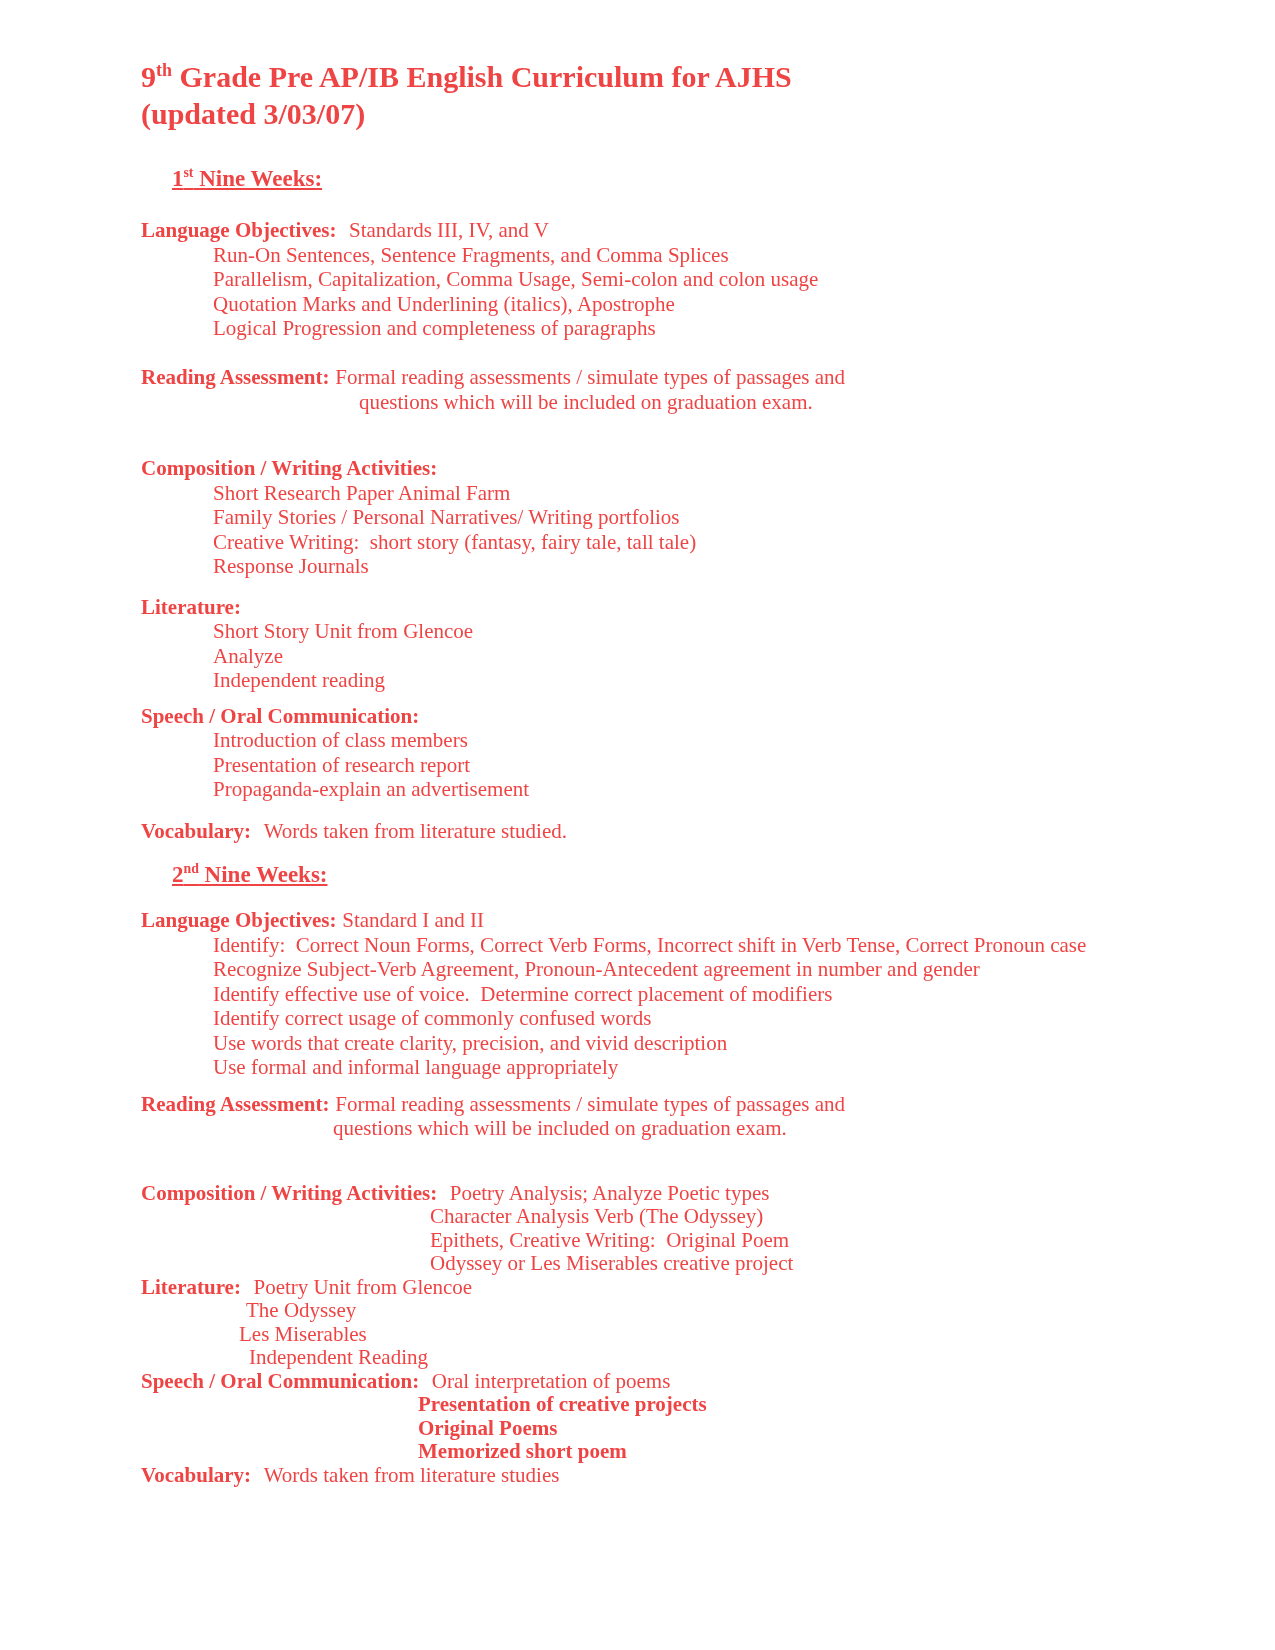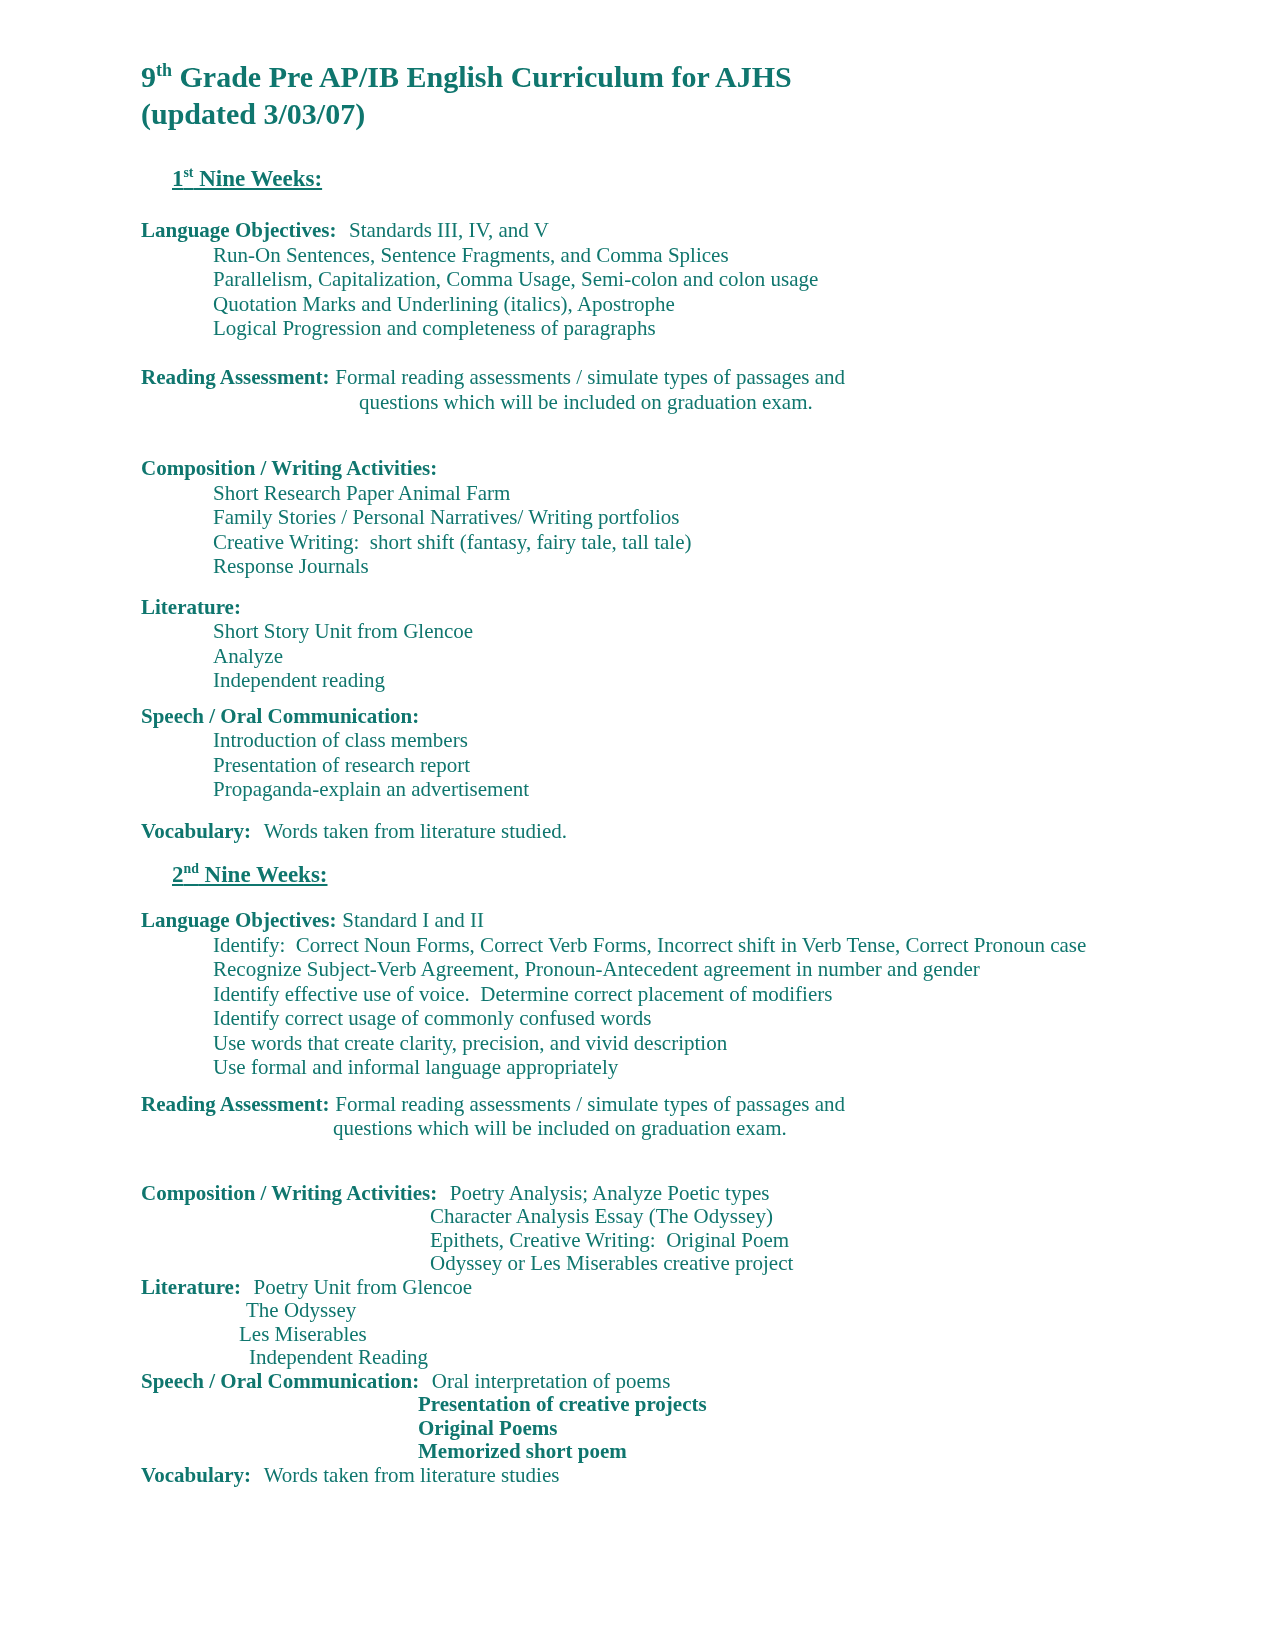--- a/index.html
+++ b/index.html
@@ -1,20 +1,20 @@
 <!DOCTYPE html>
 <html><head>
 <meta charset="utf-8">
 <style>
   html, body { margin: 0; padding: 0; background: #ffffff; }
   .page {
     width: 1275px;
     height: 1650px;
     background: #ffffff;
-    color: #0f766e;
+    color: #ef4444;
     font-family: "Liberation Serif", "DejaVu Serif", serif;
     box-sizing: border-box;
     padding: 58px 30px 0 141px;
     overflow: hidden;
     position: relative;
   }
   .line {
     white-space: pre;
     font-size: 21px;
     line-height: 24.5px;
@@ -72,21 +72,21 @@
   <div class="spacer" style="height:24.5px"></div>
 
   <div class="line"><span class="b">Reading Assessment:</span><span class="after-1">Formal reading assessments / simulate types of passages and</span></div>
   <div class="line rac1">questions which will be included on graduation exam.</div>
 
   <div class="spacer" style="height:42px"></div>
 
   <div class="line"><span class="b">Composition / Writing Activities:</span></div>
   <div class="line ind1">Short Research Paper Animal Farm</div>
   <div class="line ind1">Family Stories / Personal Narratives/ Writing portfolios</div>
-  <div class="line ind1">Creative Writing:  short shift (fantasy, fairy tale, tall tale)</div>
+  <div class="line ind1">Creative Writing:  short story (fantasy, fairy tale, tall tale)</div>
   <div class="line ind1">Response Journals</div>
 
   <div class="spacer" style="height:16px"></div>
 
   <div class="line"><span class="b">Literature:</span></div>
   <div class="line ind1">Short Story Unit from Glencoe</div>
   <div class="line ind1">Analyze</div>
   <div class="line ind1">Independent reading</div>
 
   <div class="spacer" style="height:11px"></div>
@@ -115,21 +115,21 @@
   <div class="line ind1">Use formal and informal language appropriately</div>
 
   <div class="spacer" style="height:12px"></div>
 
   <div class="line"><span class="b">Reading Assessment:</span><span class="after-1">Formal reading assessments / simulate types of passages and</span></div>
   <div class="line rac2">questions which will be included on graduation exam.</div>
 
   <div class="spacer" style="height:41px"></div>
 
   <div class="line tight"><span class="b">Composition / Writing Activities:</span><span class="after-2">Poetry Analysis; Analyze Poetic types</span></div>
-  <div class="line tight compc2">Character Analysis Essay (The Odyssey)</div>
+  <div class="line tight compc2">Character Analysis Verb (The Odyssey)</div>
   <div class="line tight compc2">Epithets, Creative Writing:  Original Poem</div>
   <div class="line tight compc2">Odyssey or Les Miserables creative project</div>
 
   <div class="line tight"><span class="b">Literature:</span><span class="after-2">Poetry Unit from Glencoe</span></div>
   <div class="line tight lit2a">The Odyssey</div>
   <div class="line tight lit2b">Les Miserables</div>
   <div class="line tight lit2c">Independent Reading</div>
 
   <div class="line tight"><span class="b">Speech / Oral Communication:</span><span class="after-2">Oral interpretation of poems</span></div>
   <div class="line tight spc2">Presentation of creative projects</div>

